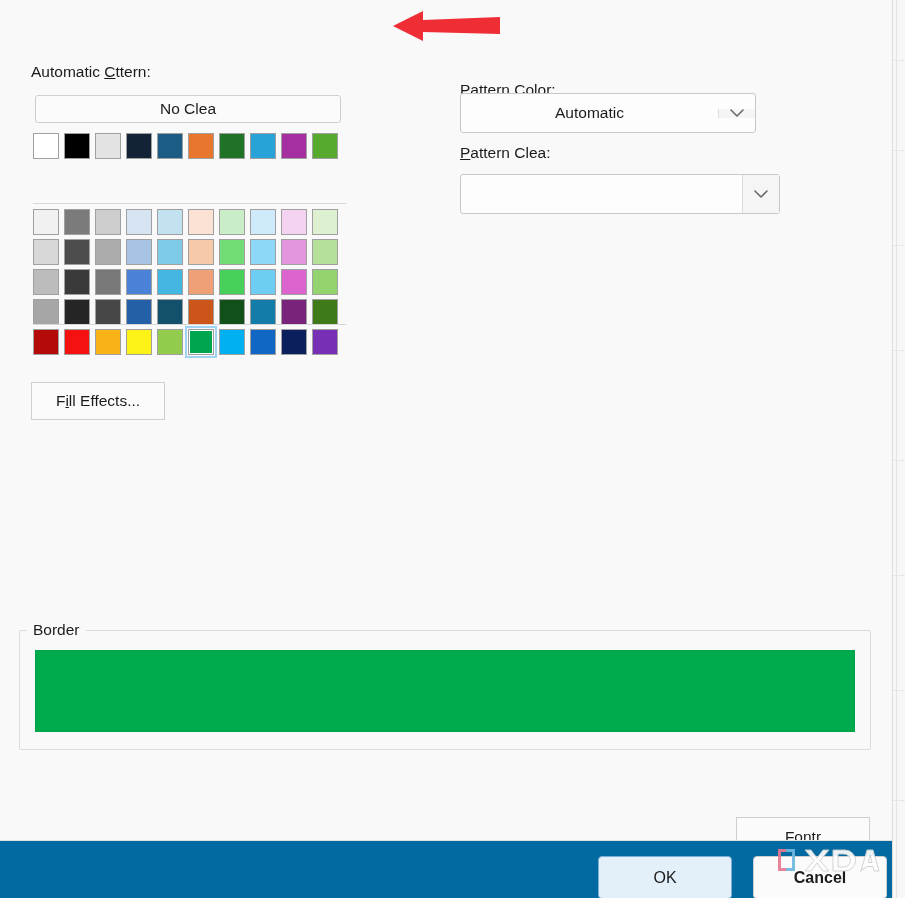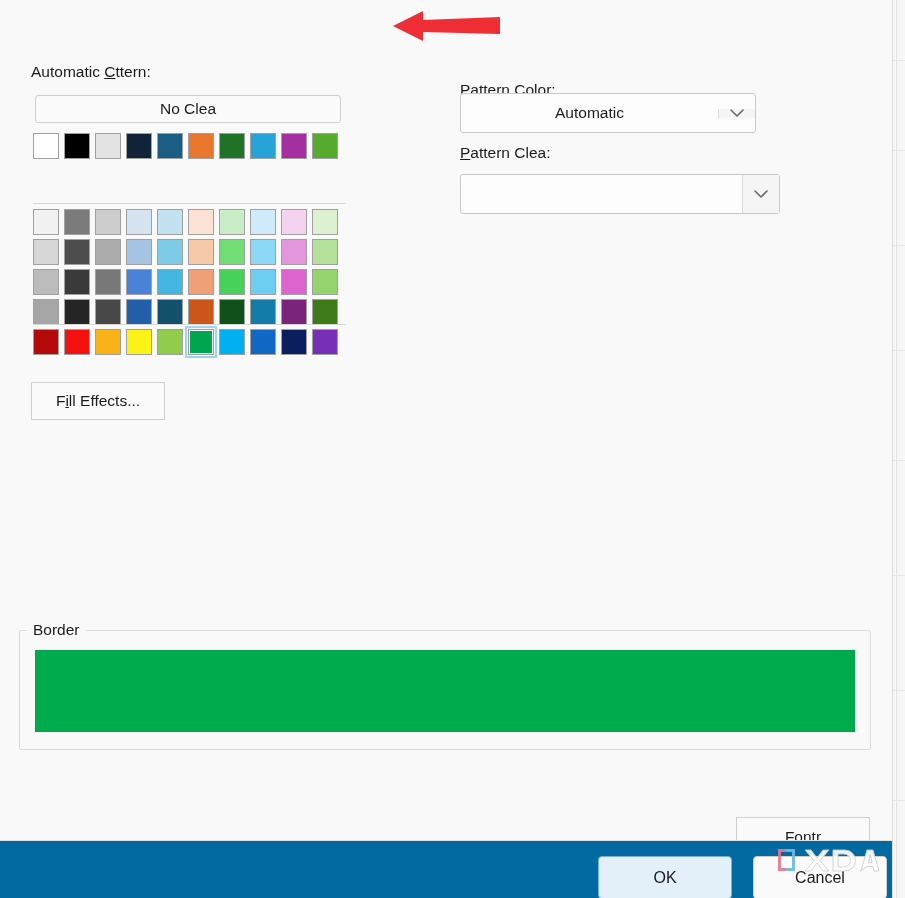--- a/index.html
+++ b/index.html
@@ -281,20 +281,21 @@
     left: 598px;
     width: 134px;
     background: #e3f0fa;
     border: 1px solid #7ab0d8;
   }
   #cancel-btn {
     left: 753px;
     width: 134px;
     background: #fbfbfb;
     border: 1px solid #cfcfcf;
+    font-weight: bold;
   }
 
   
   #watermark {
     position: absolute;
     left: 775px;
     top: 845px;
     width: 110px;
     height: 30px;
     z-index: 30;

